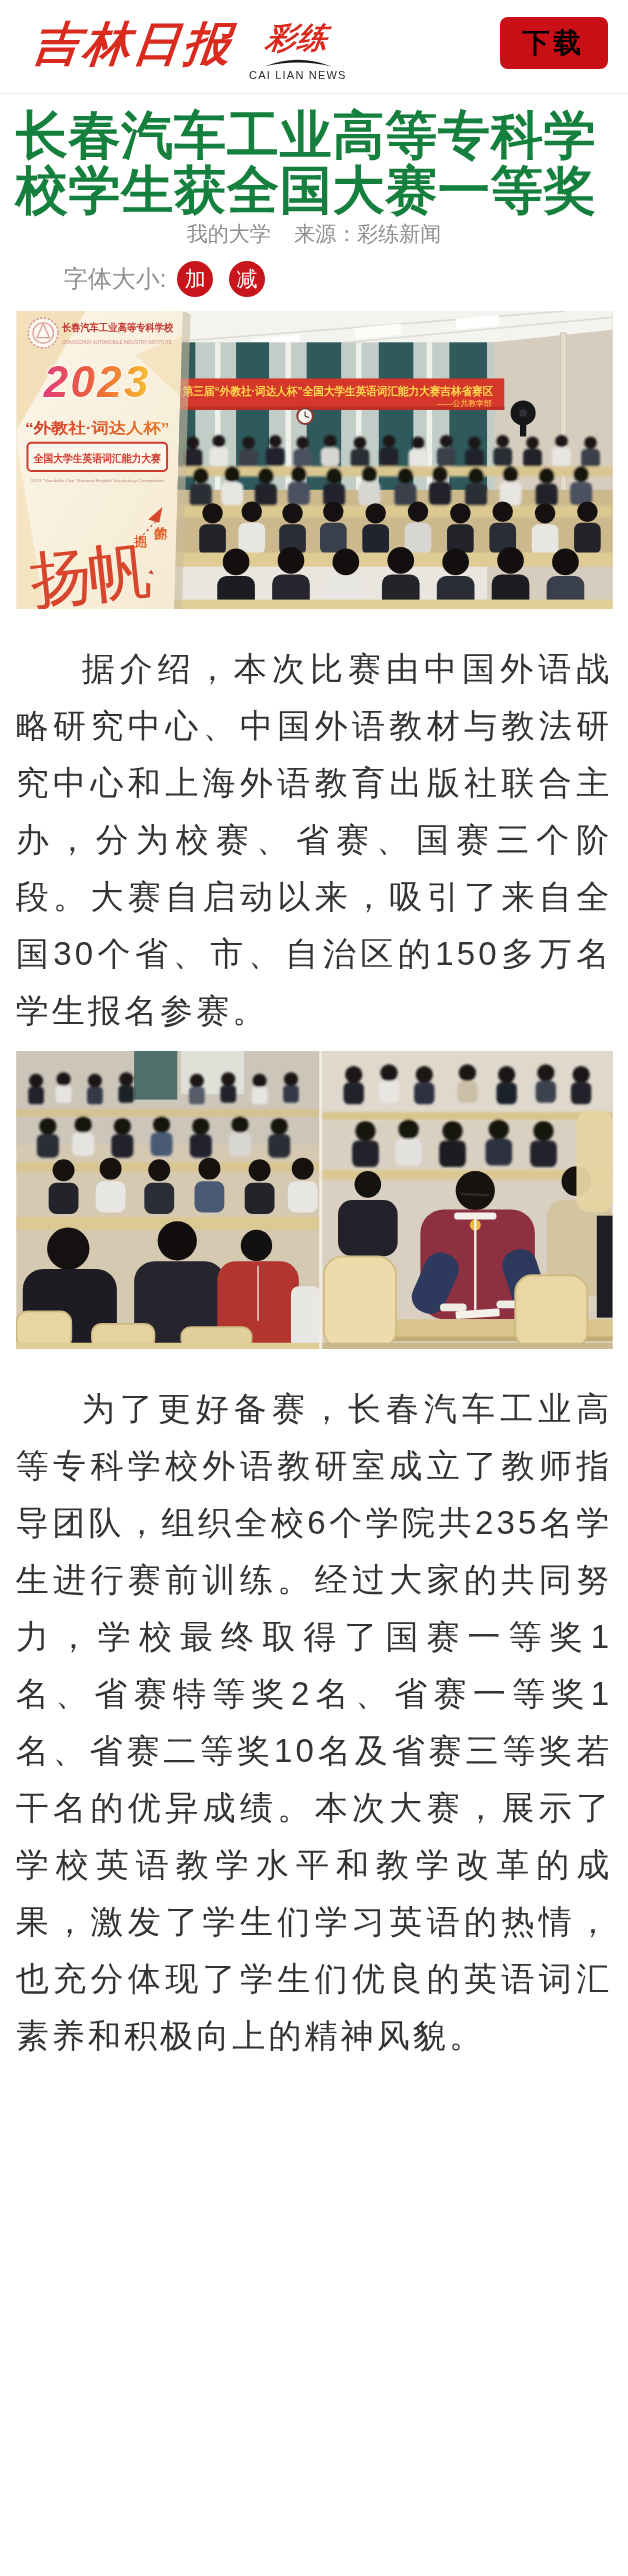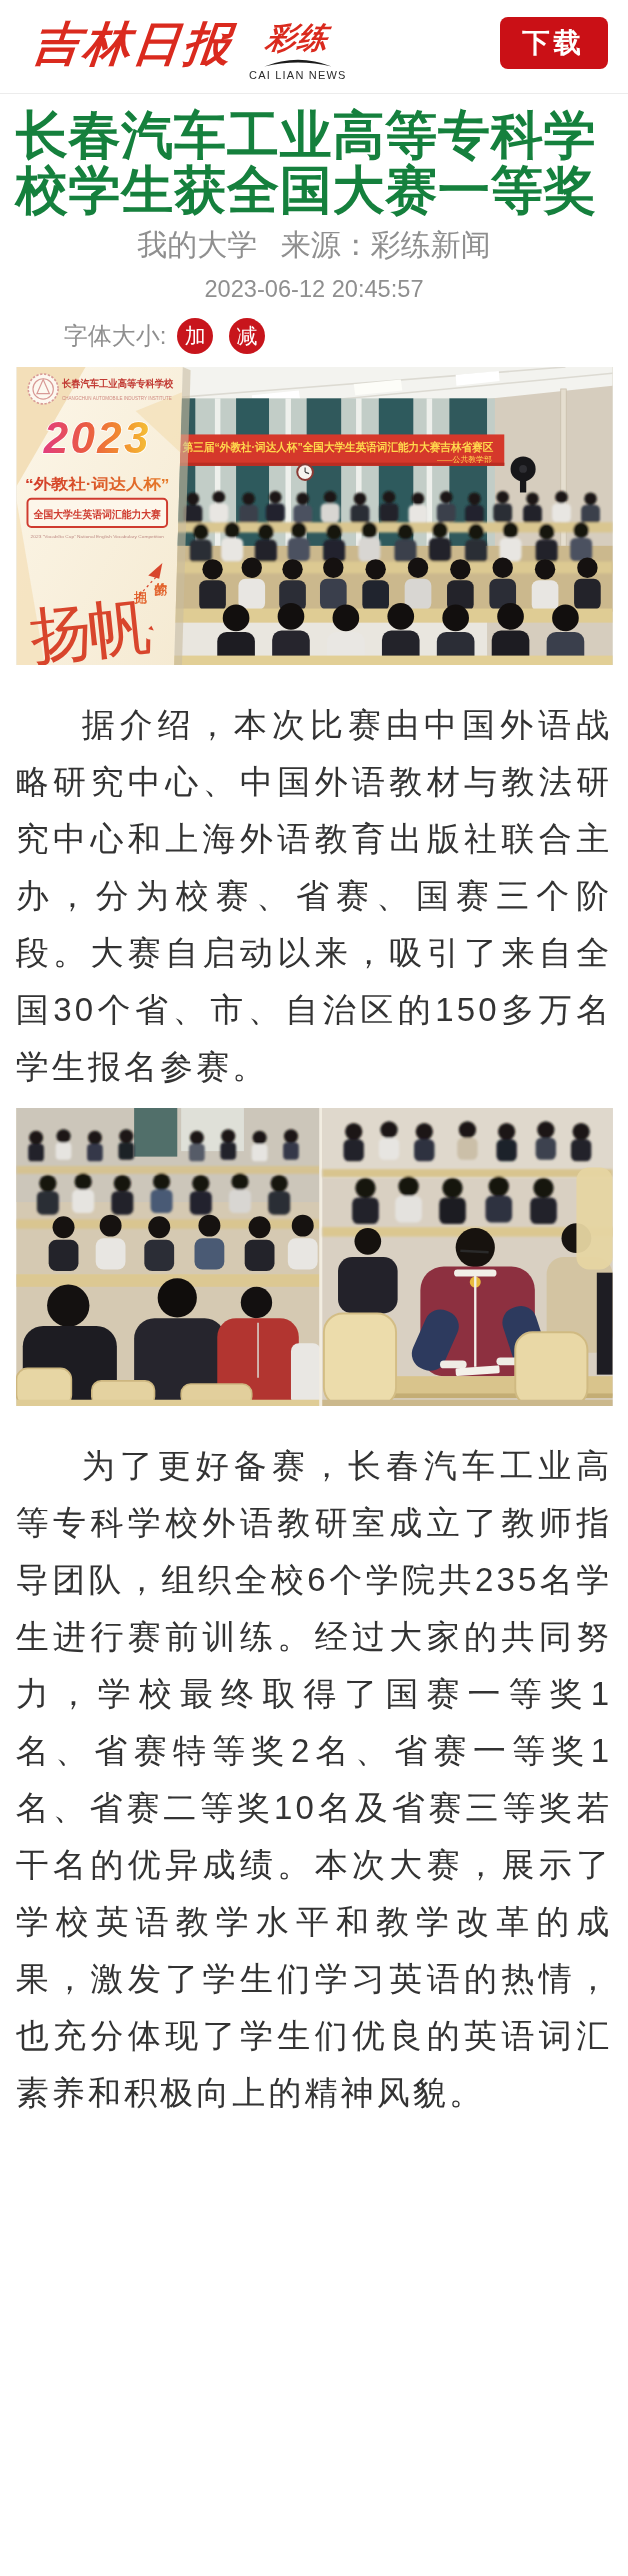--- a/index.html
+++ b/index.html
@@ -10,27 +10,27 @@
   
   .header { position:relative; height:94px; border-bottom:1.6px solid #ececec; background:#fff; }
   .logo { position:absolute; left:33px; top:9.4px; display:flex; align-items:flex-start; cursor:pointer; }
   .logo-main { font-family:"Liberation Serif","DejaVu Serif",serif; font-style:italic; font-weight:bold;
                font-size:47px; line-height:71px; color:#da2a1e; letter-spacing:3.1px; transform:skewX(-6deg); }
   .logo-sub-wrap { margin-left:15.7px; margin-top:11px; text-align:center; }
   .logo-sub { display:block; font-family:"Liberation Serif","DejaVu Serif",serif; font-style:italic; font-weight:bold;
               font-size:30px; line-height:35px; color:#da2a1e; letter-spacing:1.6px; transform:skewX(-8deg); }
   .swoosh { display:block; width:72px; height:11px; margin:1.6px auto 0; }
   .logo-caption { display:block; font-size:11px; letter-spacing:1.2px; color:#2b2b2b; margin-top:0.8px;text-align:center; }
-  .download-btn { position:absolute; right:20.4px; top:17.3px; width:108px; height:52px; background:#ca1016; color:#ffffff;
+  .download-btn { position:absolute; right:20.4px; top:17.3px; width:108px; height:52px; background:#ca1016; color:#000000;
                   border:none; border-radius:7.9px; font-size:27.5px; font-weight:bold; letter-spacing:3.9px;
                   font-family:inherit; display:flex; align-items:center; justify-content:center; cursor:pointer; }
 
   
   .title { margin:14px 15.7px 0; font-size:52px; line-height:55px; font-weight:bold; color:#15803d; letter-spacing:0.8px; }
-  .meta { margin-top:11px; height:31px; line-height:31px; text-align:center; color:#8f8f8f; font-size:30px; }
+  .meta { height:31px; line-height:31px; text-align:center; color:#8f8f8f; font-size:21px; }
   .meta .gap { display:inline-block; width:23.6px; }
   .date { margin-top:12.6px; height:33px; line-height:33px; text-align:center; color:#8f8f8f; font-size:23.6px; }
   .fontsize-row { margin:11px 15.7px 0; height:38px; display:flex; align-items:center; }
   .fs-label { color:#8f8f8f; font-size:24px;margin-left:48px; }
   .fs-btn { width:36px; height:36px; border-radius:50%; background:#c8151c; color:#fff; border:none; font-family:inherit;
             font-size:21px; display:flex; align-items:center; justify-content:center; margin-left:15.7px; cursor:pointer; }
   .fs-btn:first-of-type { margin-left:11px; }
 
   
   .para { margin:23.6px 15.7px 0; font-size:33px; line-height:57px; letter-spacing:3.1px; color:#333;
@@ -60,21 +60,20 @@
     <button class="download-btn">下载</button>
   </header>
 
   <main>
     <h1 class="title">长春汽车工业高等专科学校学生获全国大赛一等奖</h1>
 
     <div class="meta">
       <span>我的大学</span><span class="gap"></span><span>来源：</span><span>彩练新闻</span>
     </div>
 
-    <div class="date">2023-06-12 20:45:57</div>
 
     <div class="fontsize-row">
       <span class="fs-label">字体大小:</span>
       <button class="fs-btn">加</button>
       <button class="fs-btn">减</button>
     </div>
 
 
     <figure class="photo">
       <svg viewBox="0 0 760 380" width="597" height="298">

